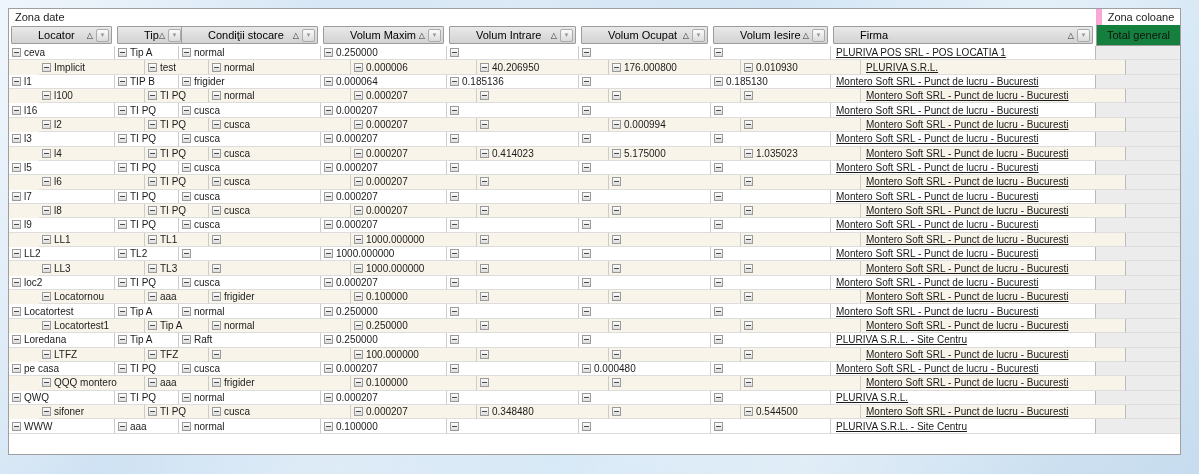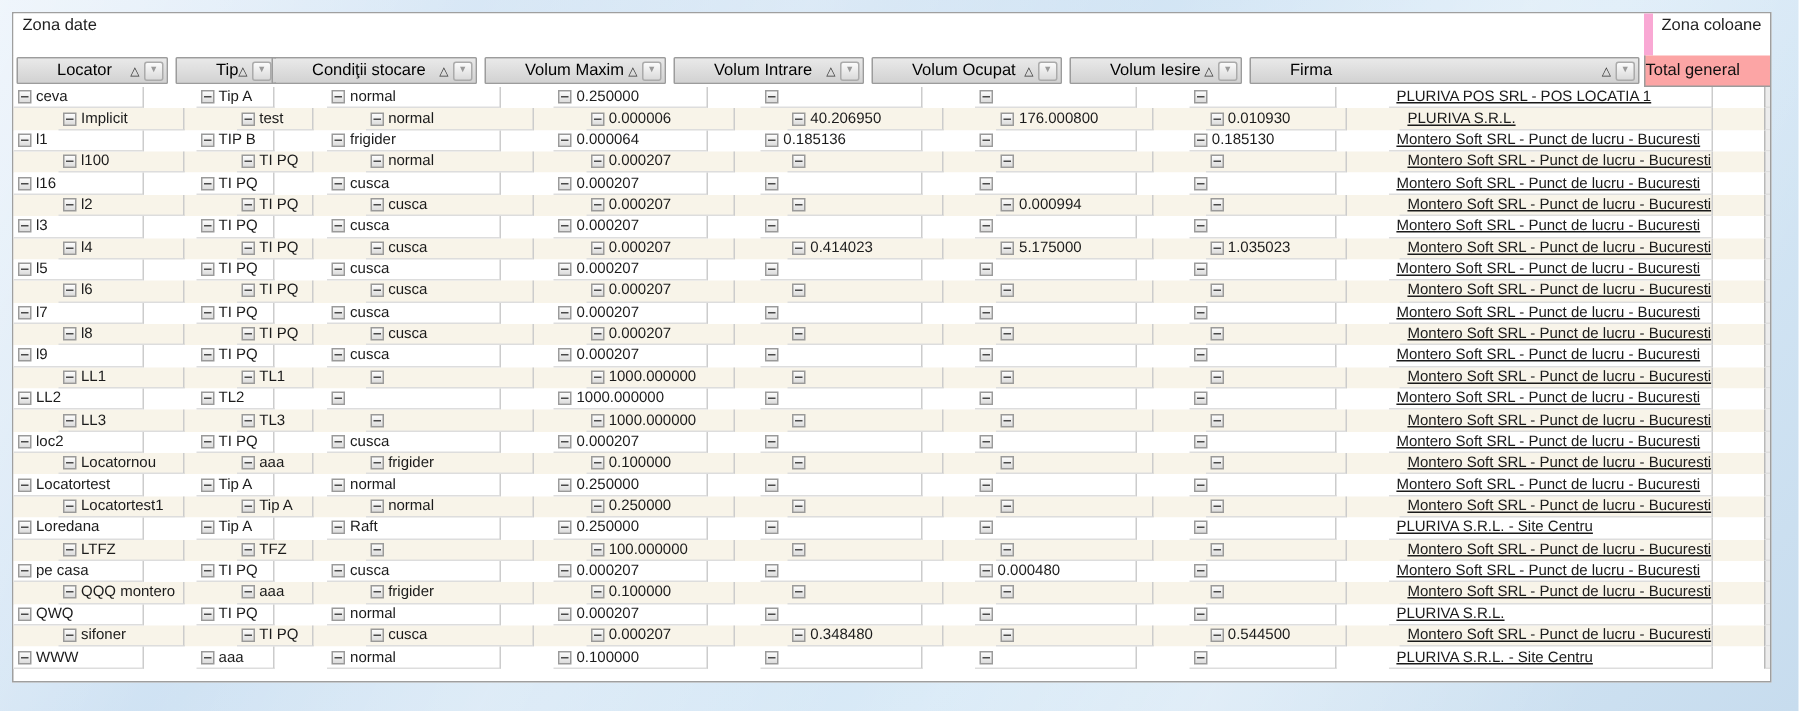--- a/index.html
+++ b/index.html
@@ -15,21 +15,21 @@
     position:absolute;left:8px;top:8px;width:1173px;height:447px;
     background:#fff;border:1px solid #9f9f9f;box-sizing:border-box;
     font-size:11px;color:#111;
   }
   .zona-filtre{
     height:20px;line-height:20px;background:#e6e6eb;
     border-bottom:1px solid #c4c4c8;padding-left:6px;box-sizing:border-box;
     color:#222;
   }
   .band{
-    display:flex;height:28px;line-height:16px;background:#fff;color:#222;
+    display:flex;height:16px;line-height:16px;background:#fff;color:#222;
   }
   .band .zona-date{flex:1;padding-left:6px;}
   .band .zona-coloane{
     width:84px;text-align:center;border-left:6px solid #f9a8d4;box-sizing:border-box;
   }
   .header-row{display:flex;height:21px;background:#fff;}
   .hslot{box-sizing:border-box;display:flex;}
   .hbtn{
     flex:1;margin:1px 3px 2px 2px;display:flex;align-items:center;
     background:linear-gradient(#e9e9e9,#d2d2d2);
@@ -38,30 +38,30 @@
   }
   .hbtn .hlabel{flex:1;font-size:11px;color:#000;white-space:nowrap;overflow:hidden;padding-left:21px;}
   .hbtn .sort{font-size:8px;color:#333;margin-right:3px;}
   .fbtn{
     width:13px;height:13px;display:flex;align-items:center;justify-content:center;
     background:linear-gradient(#fbfbfb,#dadada);border:1px solid #ababab;border-radius:2px;
     box-sizing:border-box;
   }
   .fbtn span{font-size:6px;color:#9a9a9a;line-height:1;}
   .total-header{
-    width:84px;box-sizing:border-box;background:#fca5a5;
+    width:84px;box-sizing:border-box;background:#15803d;
     border-left:1px solid #9c9c9c;border-bottom:1px solid #9c9c9c;
-    display:flex;align-items:center;
+    display:flex;align-items:center;justify-content:center;
     font-size:11px;color:#111;
   }
   
   .w0{width:106px}.w1{width:64px}.w2{width:142px}.w3{width:126px}
   .w4{width:132px}.w5{width:132px}.w6{width:120px}.w7{width:265px}
   .rows{width:100%;}
-  .row{display:flex;height:14.37px;box-sizing:border-box;background:#fff;gap:35px;}
+  .row{display:flex;height:14.37px;box-sizing:border-box;background:#fff;}
   .row.alt{background:#f8f4e9;padding-left:30px;}
   .cell{
     box-sizing:border-box;border-right:1px solid #cccccc;border-bottom:1px solid #dddddd;
     display:flex;align-items:center;padding-left:3px;overflow:hidden;white-space:nowrap;
     font-size:10px;color:#1b1b1b;
   }
   .cell .txt{margin-left:3px;}
   .cell.firma{padding-left:5px;text-decoration:underline;}
   .cell.total{
     flex:1;background:#ececec;border-right:none;border-bottom:1px solid #dedede;

